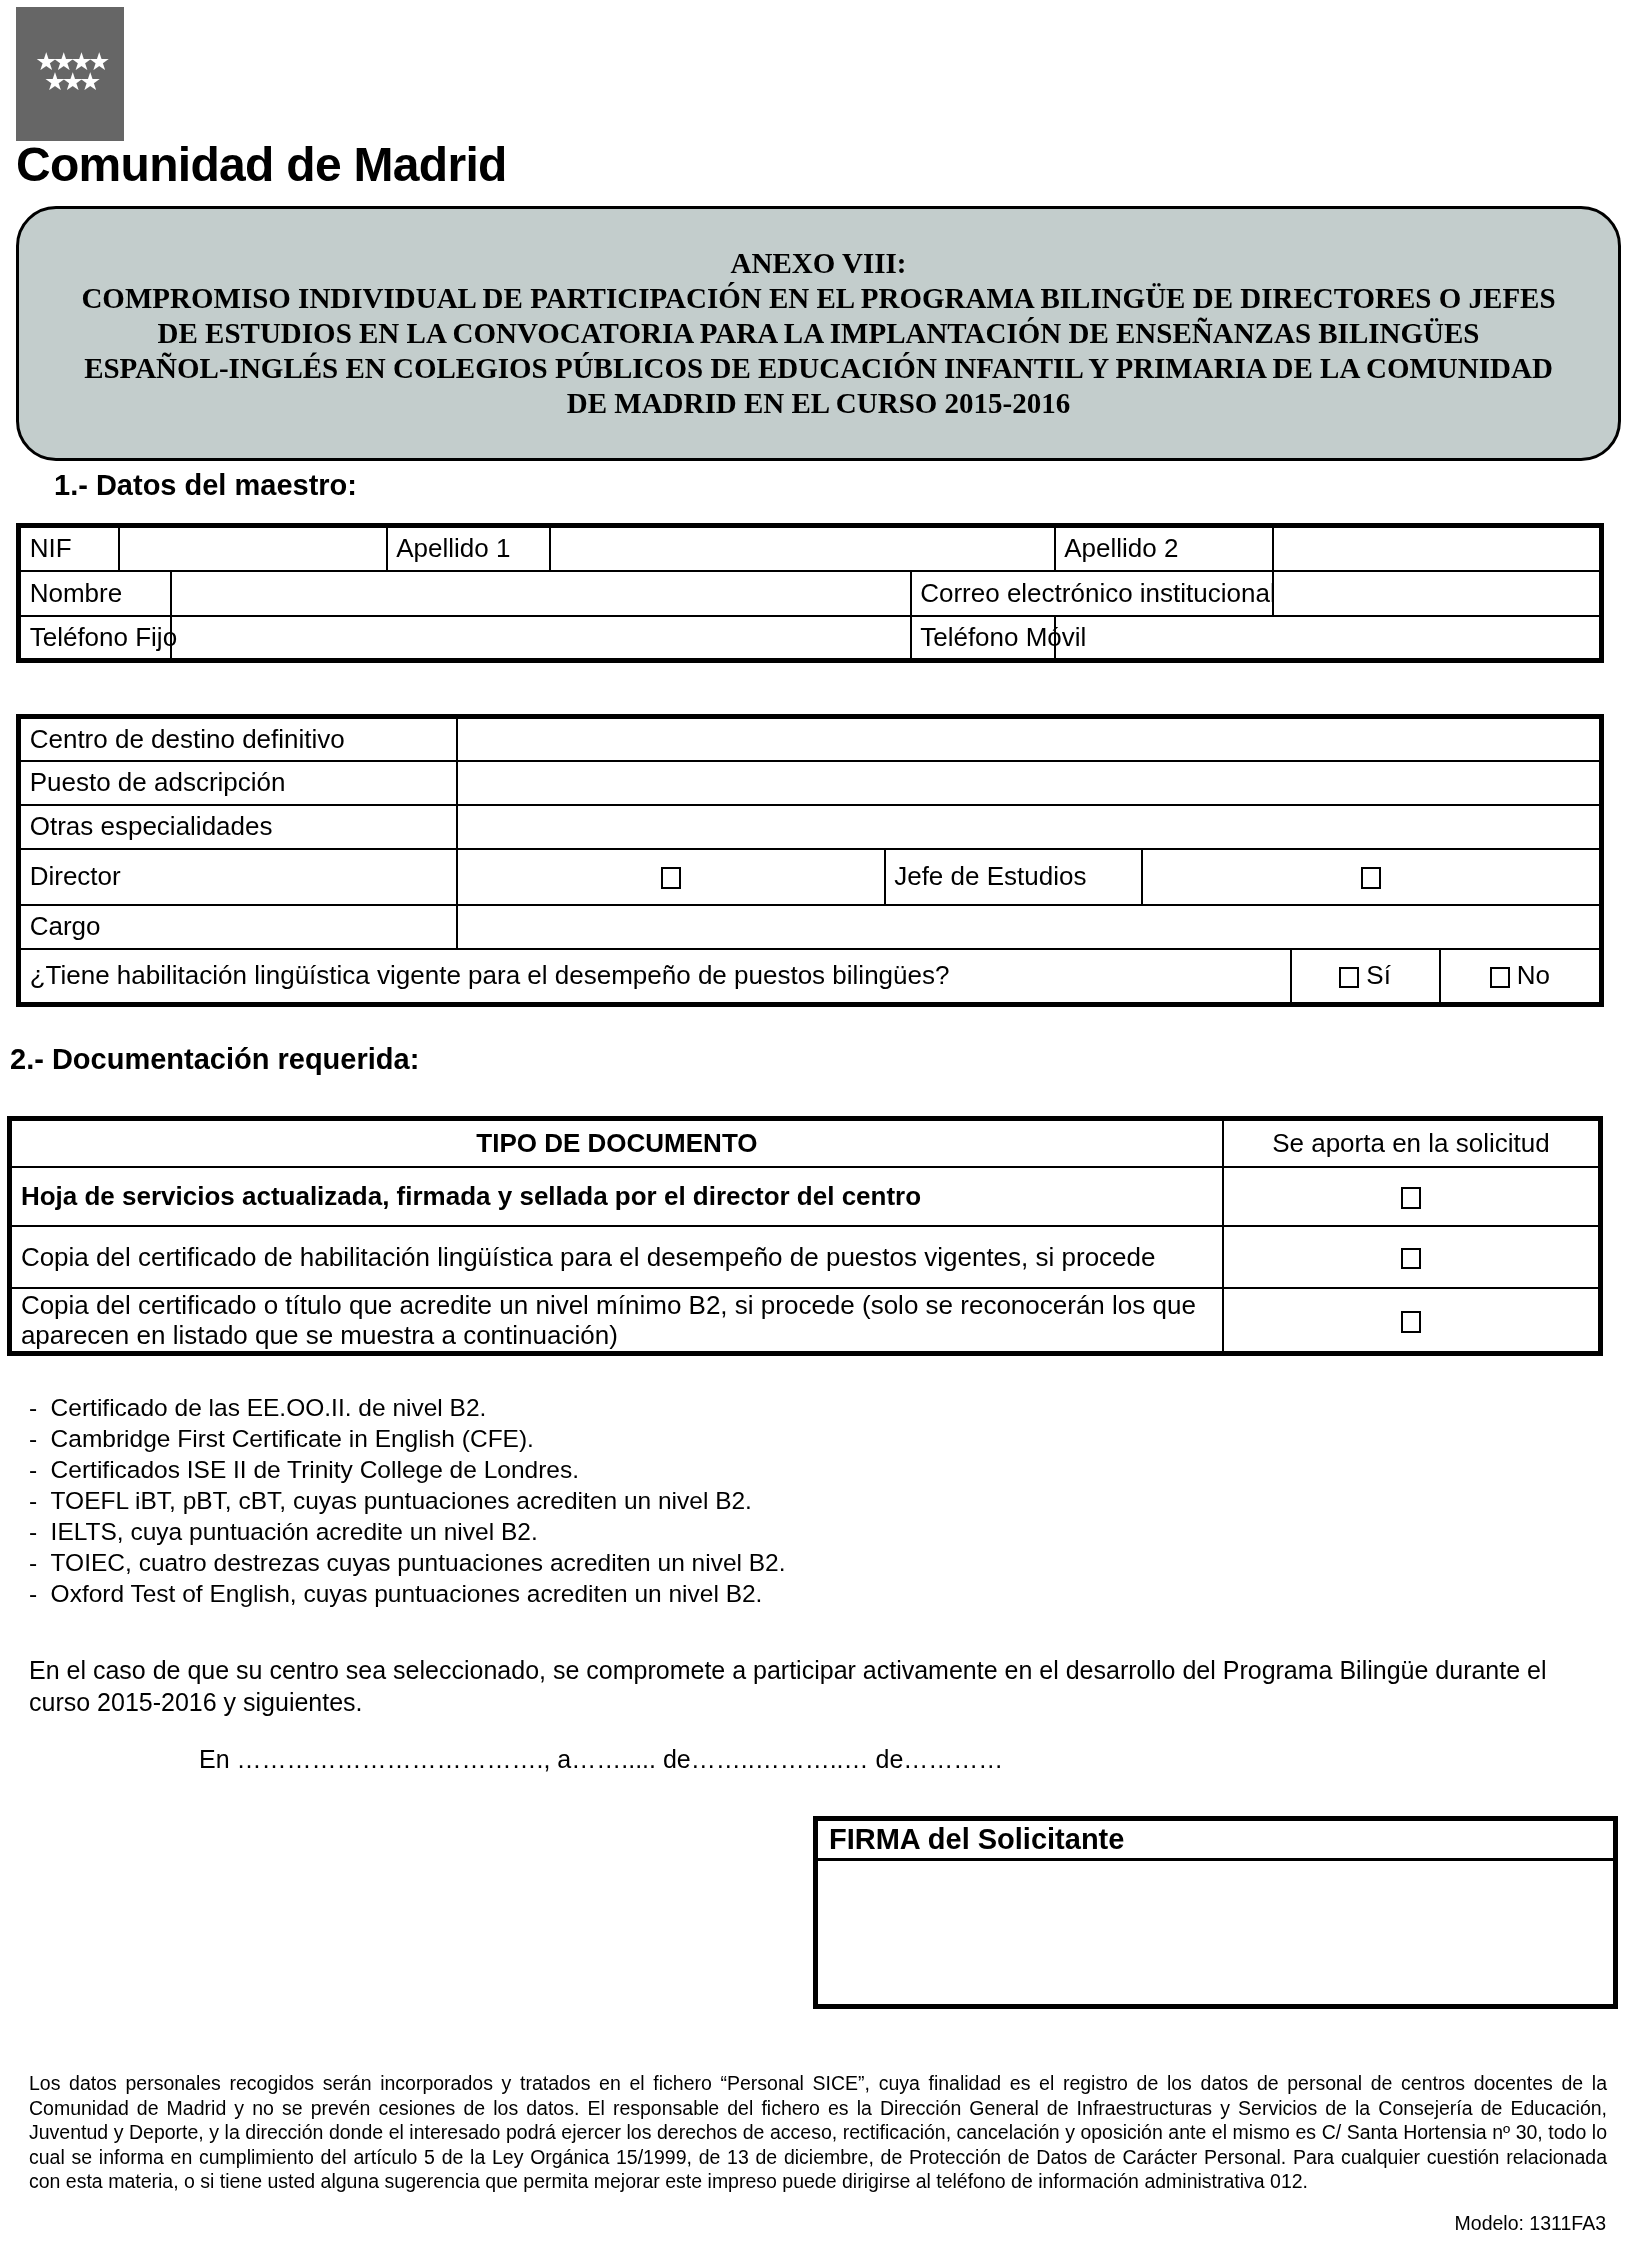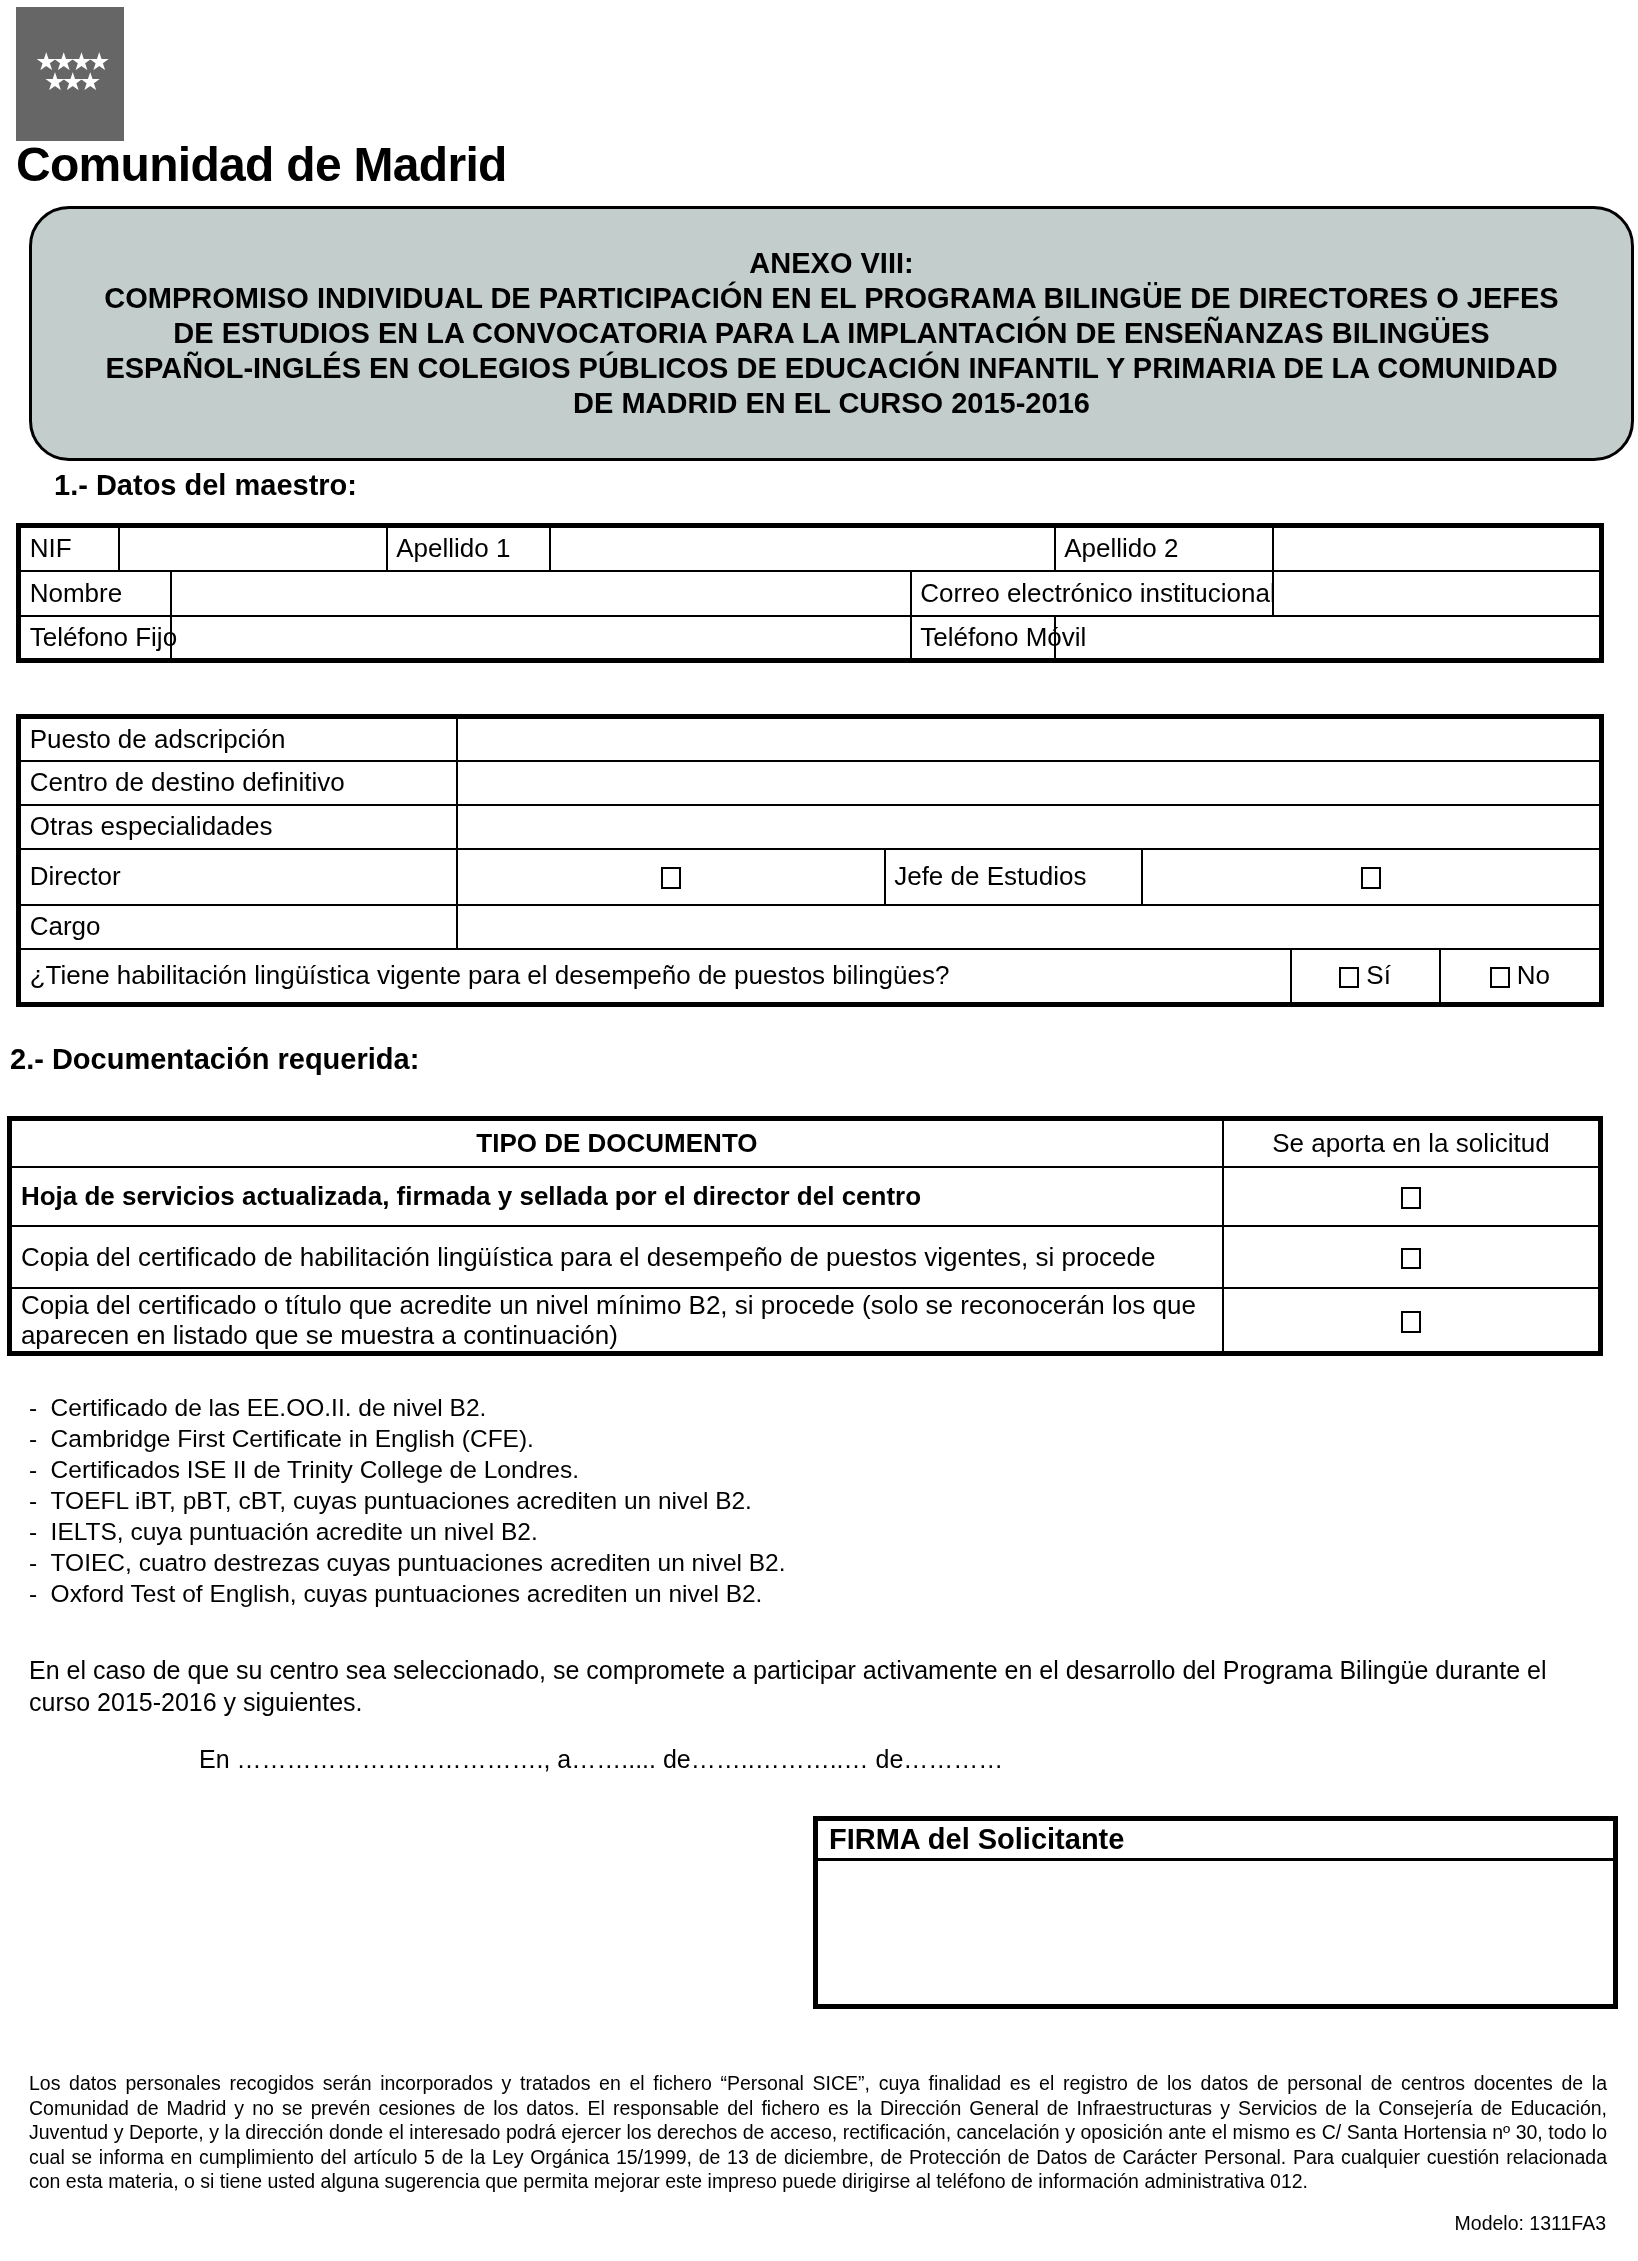--- a/index.html
+++ b/index.html
@@ -6,21 +6,21 @@
   html, body { width: 1638px; height: 2261px; background: #ffffff; overflow: hidden; }
   body { position: relative; font-family: "Liberation Sans", sans-serif; color: #000; }
   .abs { position: absolute; }
 
   
   #logo { left: 16px; top: 7.2px; width: 108px; height: 134px; background: #666666; }
   #logo .stars { position: absolute; left: 10px; top: 45px; width: 89px; color: #fff; font-size: 24.5px; line-height: 20px; text-align: center; letter-spacing: -4.3px; }
   #brand { left: 16px; top: 137px; font-size: 48px; font-weight: bold; letter-spacing: -0.7px; }
 
   
-  #title-box { left: 29px; top: 206px; width: 1605px; height: 255px; background: #c3cdcc; border: 3.6px solid #000; border-radius: 40px; }
+  #title-box { left: 16px; top: 206px; width: 1605px; height: 255px; background: #c3cdcc; border: 3.6px solid #000; border-radius: 40px; font-family: Liberation Serif, serif; }
   #title-box .inner { position: absolute; left: 0; right: 0; top: 37px; text-align: center; font-weight: bold; font-size: 29px; line-height: 35px; padding: 0 36px; }
 
   .section-title { font-size: 29px; font-weight: bold; }
   #sec1 { left: 10px; top: 469px; margin-left: 44px; }
   #sec2 { left: 10px; top: 1043px; }
 
   
   table.form { position: absolute; border-collapse: collapse; border: 5px solid #000; table-layout: fixed; }
   table.form td { border: 2.9px solid #000; font-size: 26px; padding: 0 8.7px; vertical-align: middle; white-space: nowrap; }
   .cb { display: inline-block; width: 20px; height: 21.6px; border: 2.2px solid #000; vertical-align: middle; }
@@ -111,25 +111,25 @@
   <colgroup>
     <col style="width:438px">
       <col style="width:428px">
       <col style="width:257px">
       <col style="width:149px">
       <col style="width:149px">
       <col style="width:162px">
   </colgroup>
   <tbody>
       <tr>
+    <td>Centro de destino definitivo</td>
+    <td colspan="5"></td>
+  </tr>
+  <tr>
     <td>Puesto de adscripción</td>
-    <td colspan="5"></td>
-  </tr>
-  <tr>
-    <td>Centro de destino definitivo</td>
     <td colspan="5"></td>
   </tr>
   <tr>
     <td>Otras especialidades</td>
     <td colspan="5"></td>
   </tr>
   <tr class="tall">
     <td>Director</td>
     <td class="center"><span class="cb"></span></td>
     <td>Jefe de Estudios</td>

